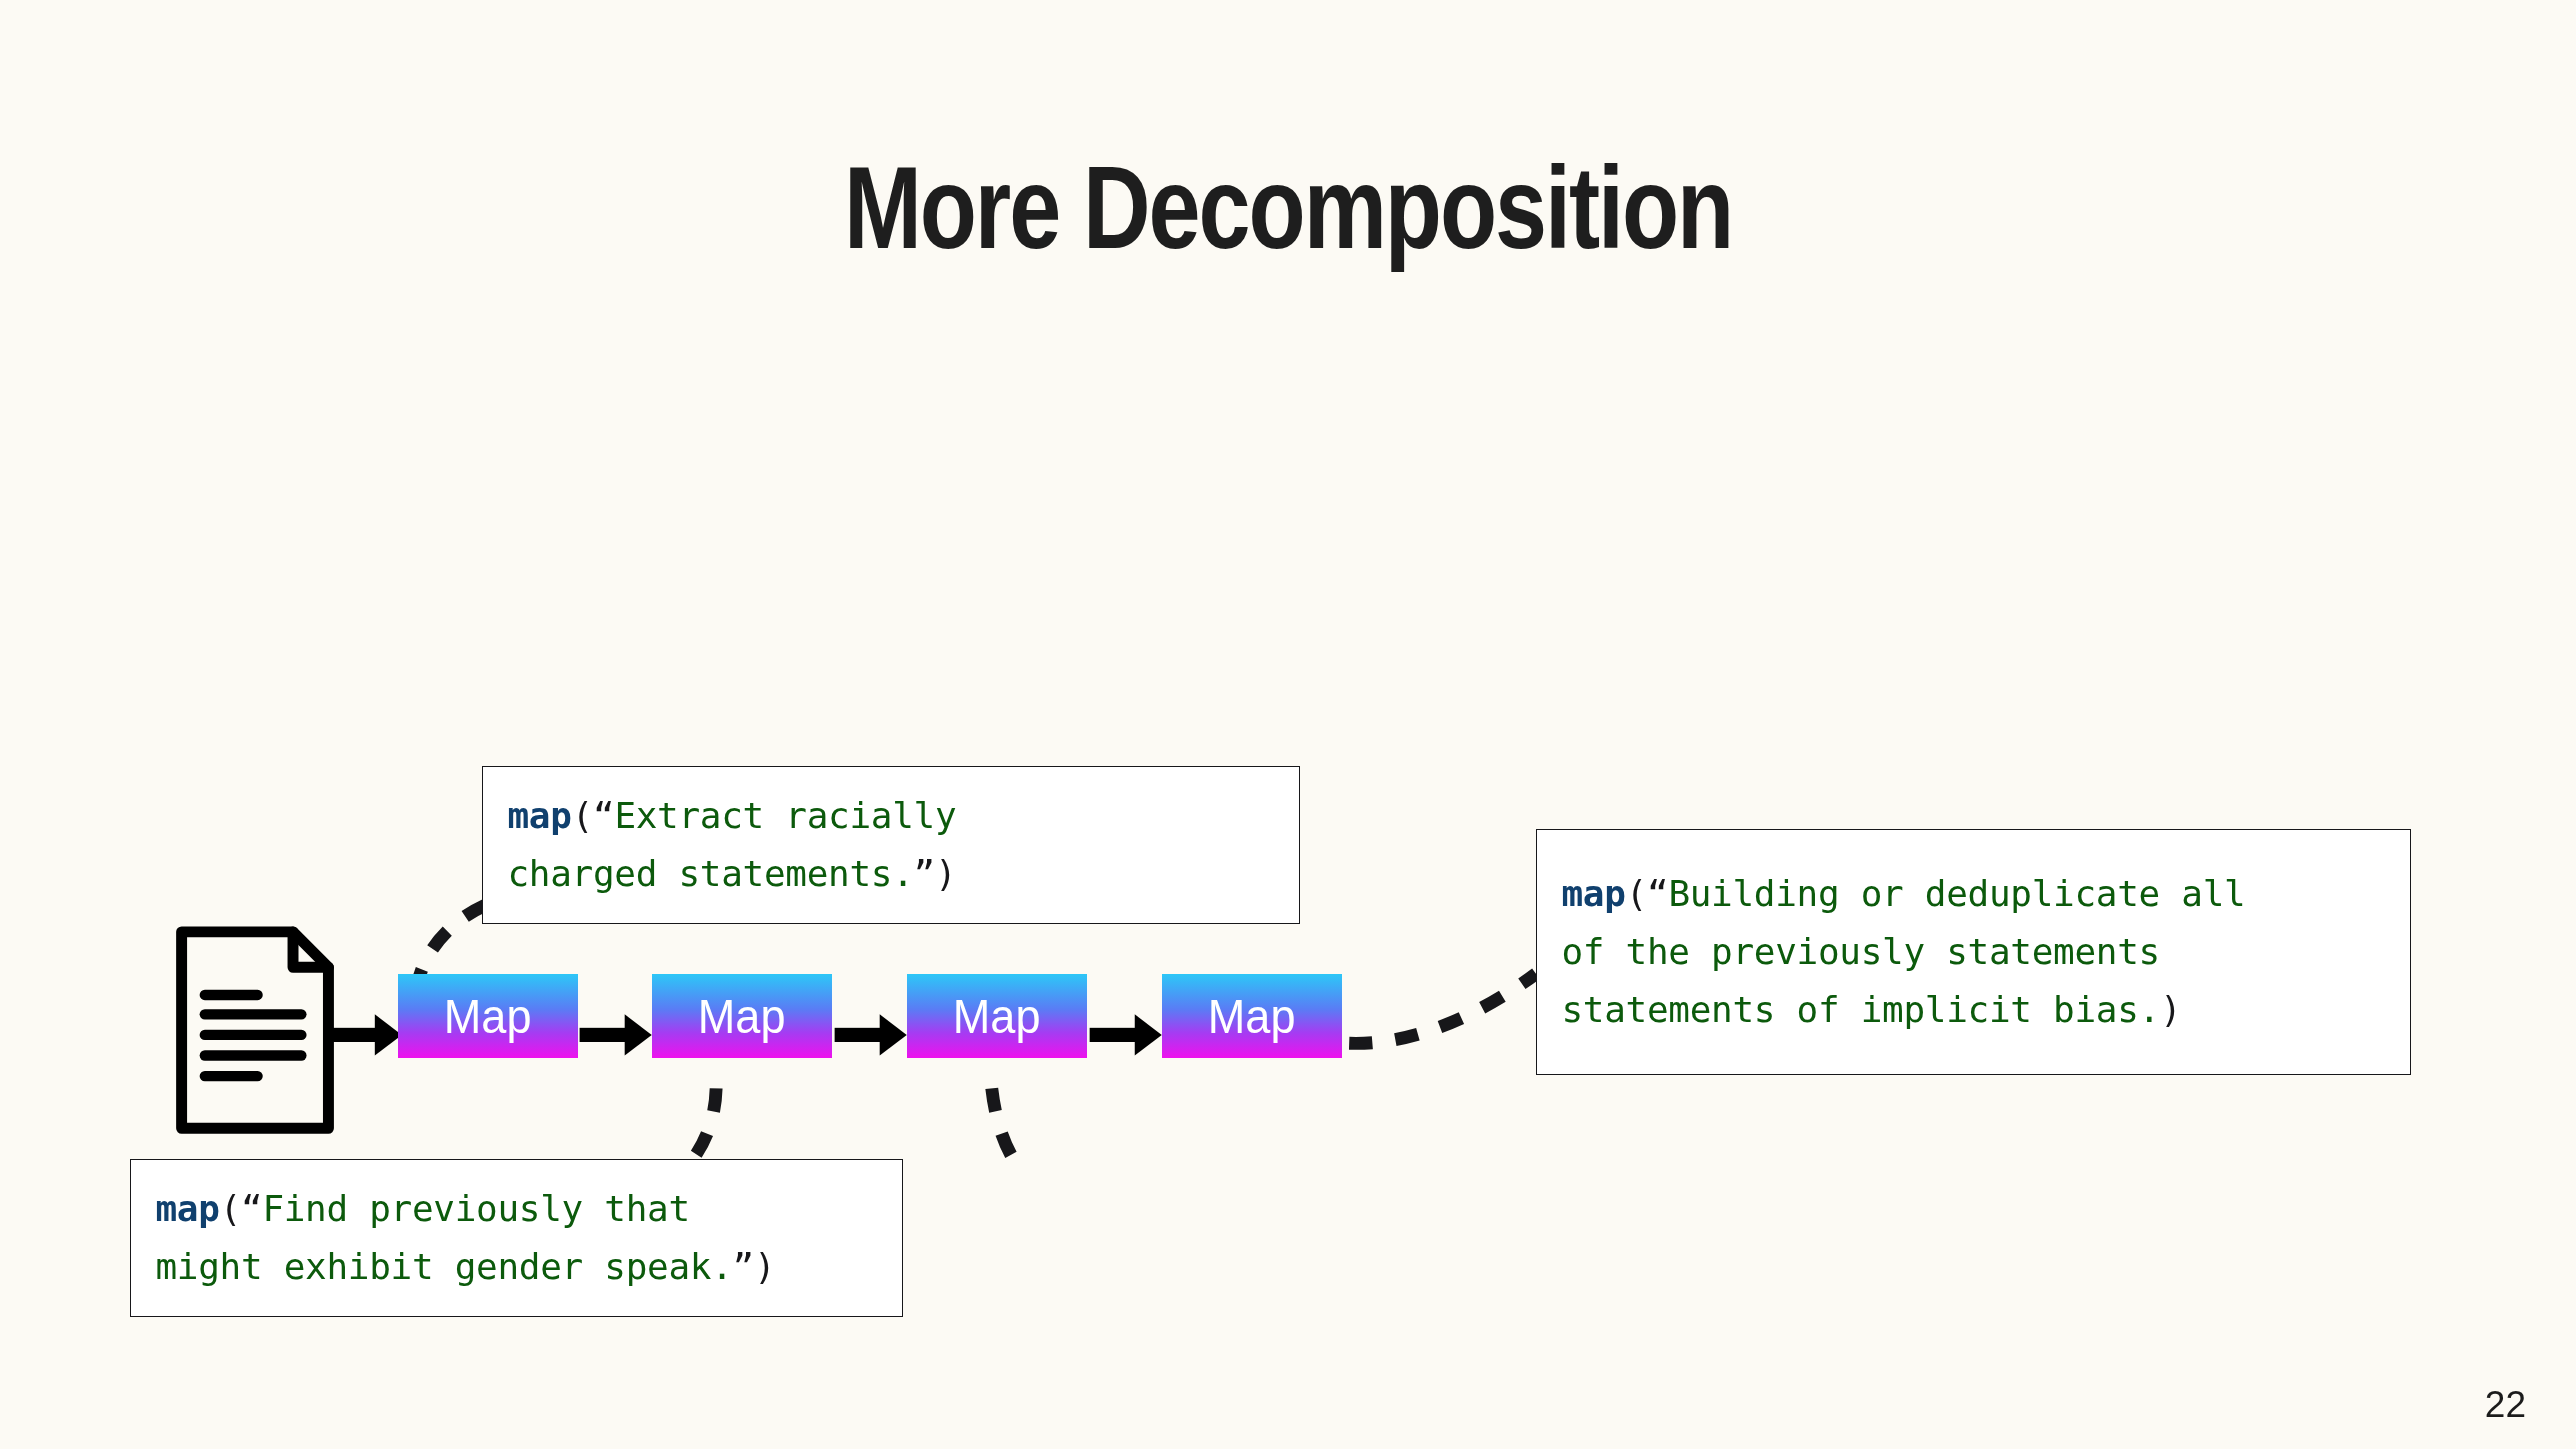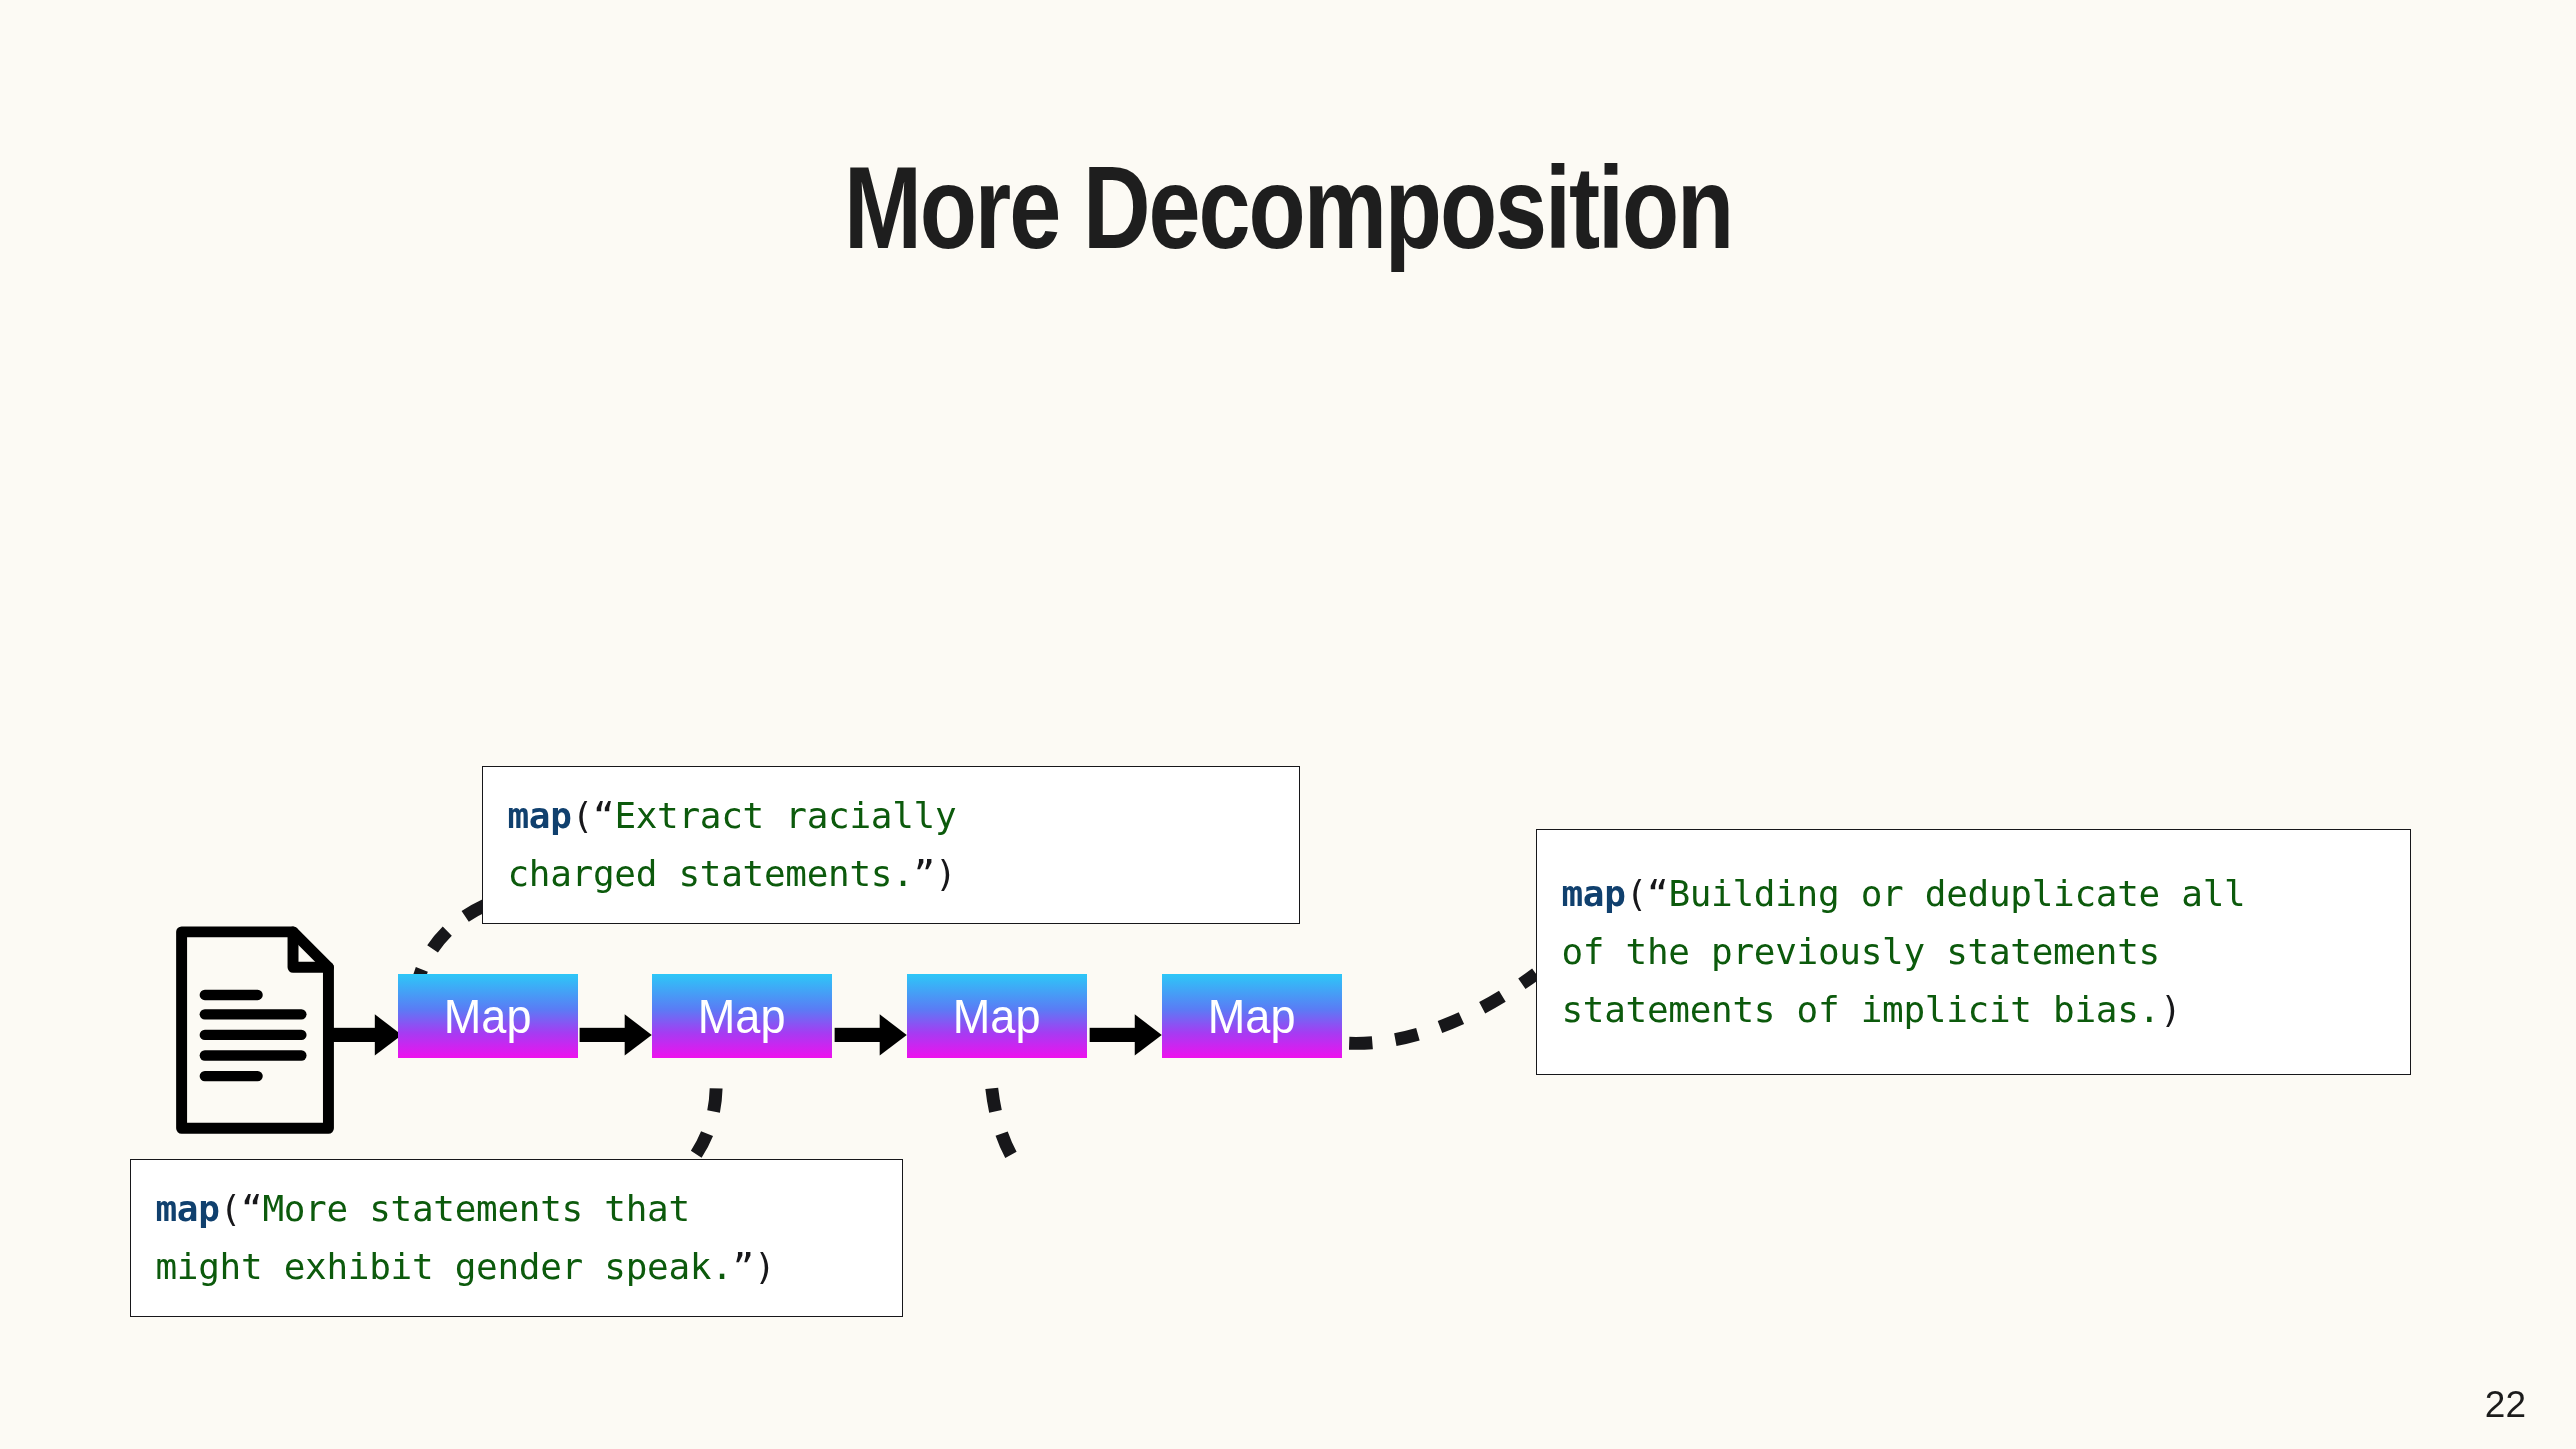--- a/index.html
+++ b/index.html
@@ -183,21 +183,21 @@
 <span>charged statements.</span><span class="punct">”)</span></div>
   </div>
 
   <div class="code-box" style="left:1536px; top:829px; width:875px; height:246px;">
     <div class="code-text"><span class="fn">map</span><span class="punct">(“</span><span>Building or deduplicate all</span>
 <span>of the previously statements</span>
 <span>statements of implicit bias.</span><span class="punct">)</span></div>
   </div>
 
   <div class="code-box" style="left:130px; top:1159px; width:773px; height:158px;">
-    <div class="code-text"><span class="fn">map</span><span class="punct">(“</span><span>More statements that</span>
+    <div class="code-text"><span class="fn">map</span><span class="punct">(“</span><span>Find previously that</span>
 <span>might exhibit gender speak.</span><span class="punct">”)</span></div>
   </div>
 
 
 
   <div id="page-number">22</div>
 
 </div>
 
 

